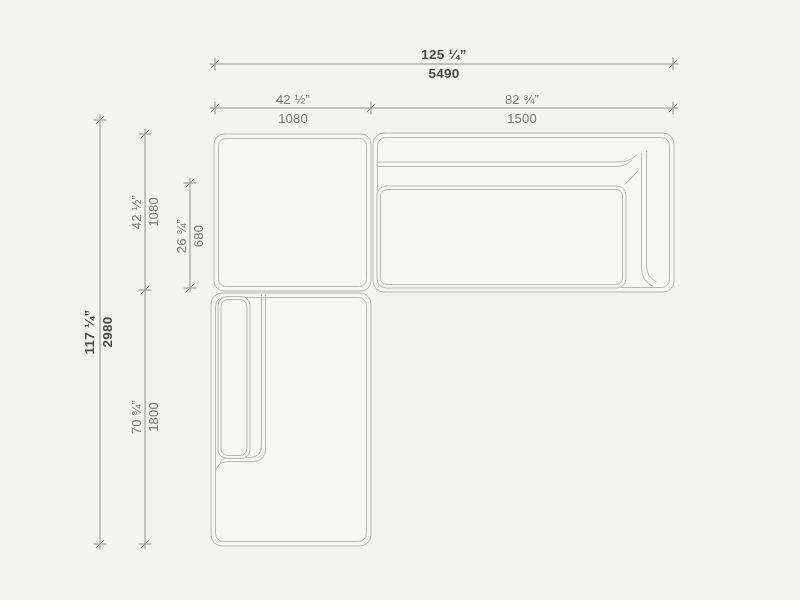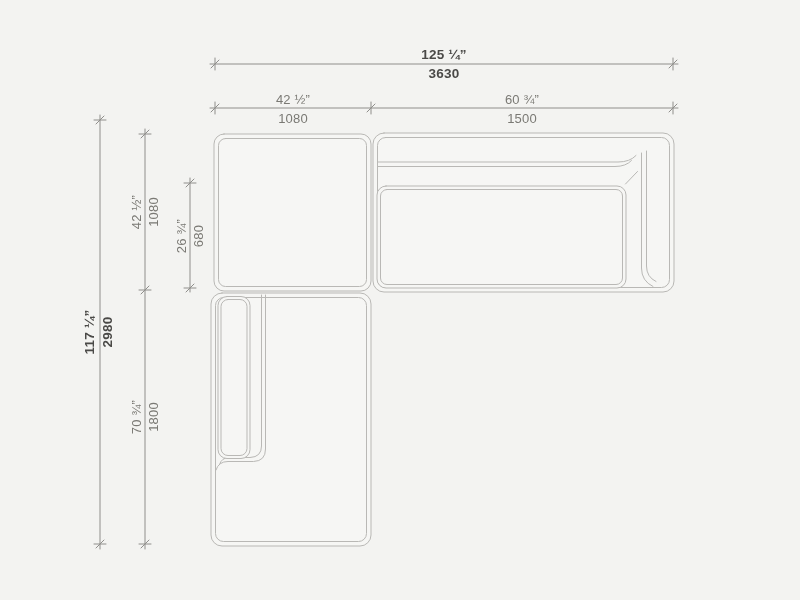--- a/index.html
+++ b/index.html
@@ -81,26 +81,26 @@
       </g>
 
       <g>
         <path d="M190 178 V292"></path>
         <path d="M184 183 H196 M186 187 L194 179 M184 288 H196 M186 292 L194 284"></path>
       </g>
     </g>
   </svg>
 
   <div class="lbl main" style="left:444px;top:55px">125 ¼”</div>
-  <div class="lbl main" style="left:444px;top:74px">3630</div>
+  <div class="lbl main" style="left:444px;top:74px">5490</div>
 
   <div class="lbl sub" style="left:293px;top:99px">42 ½”</div>
   <div class="lbl sub" style="left:293px;top:118px">1080</div>
 
-  <div class="lbl sub" style="left:522px;top:99px">60 ¾”</div>
+  <div class="lbl sub" style="left:522px;top:99px">82 ¾”</div>
   <div class="lbl sub" style="left:522px;top:118px">1500</div>
 
   <div class="lbl main v" style="left:90px;top:332px">117 ¼”</div>
   <div class="lbl main v" style="left:108px;top:332px">2980</div>
 
   <div class="lbl sub v" style="left:136px;top:212px">42 ½”</div>
   <div class="lbl sub v" style="left:153px;top:212px">1080</div>
 
   <div class="lbl sub v" style="left:181px;top:236px">26 ¾”</div>
   <div class="lbl sub v" style="left:198px;top:236px">680</div>

